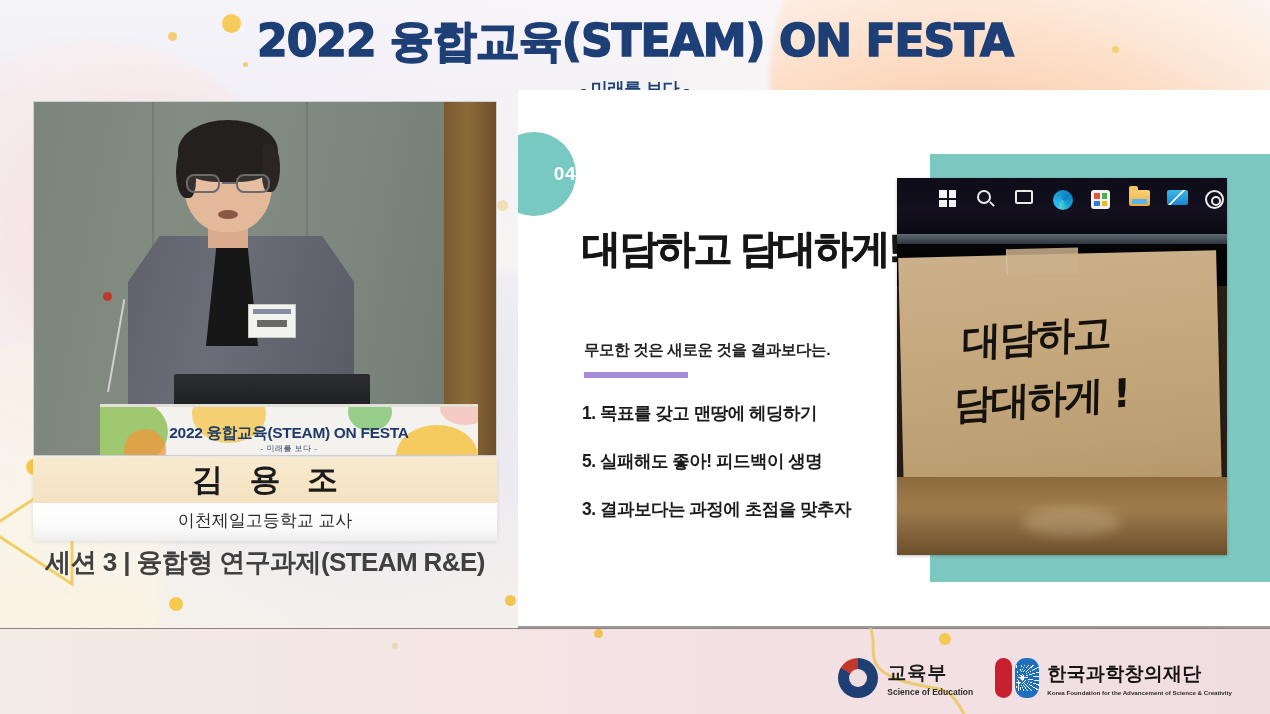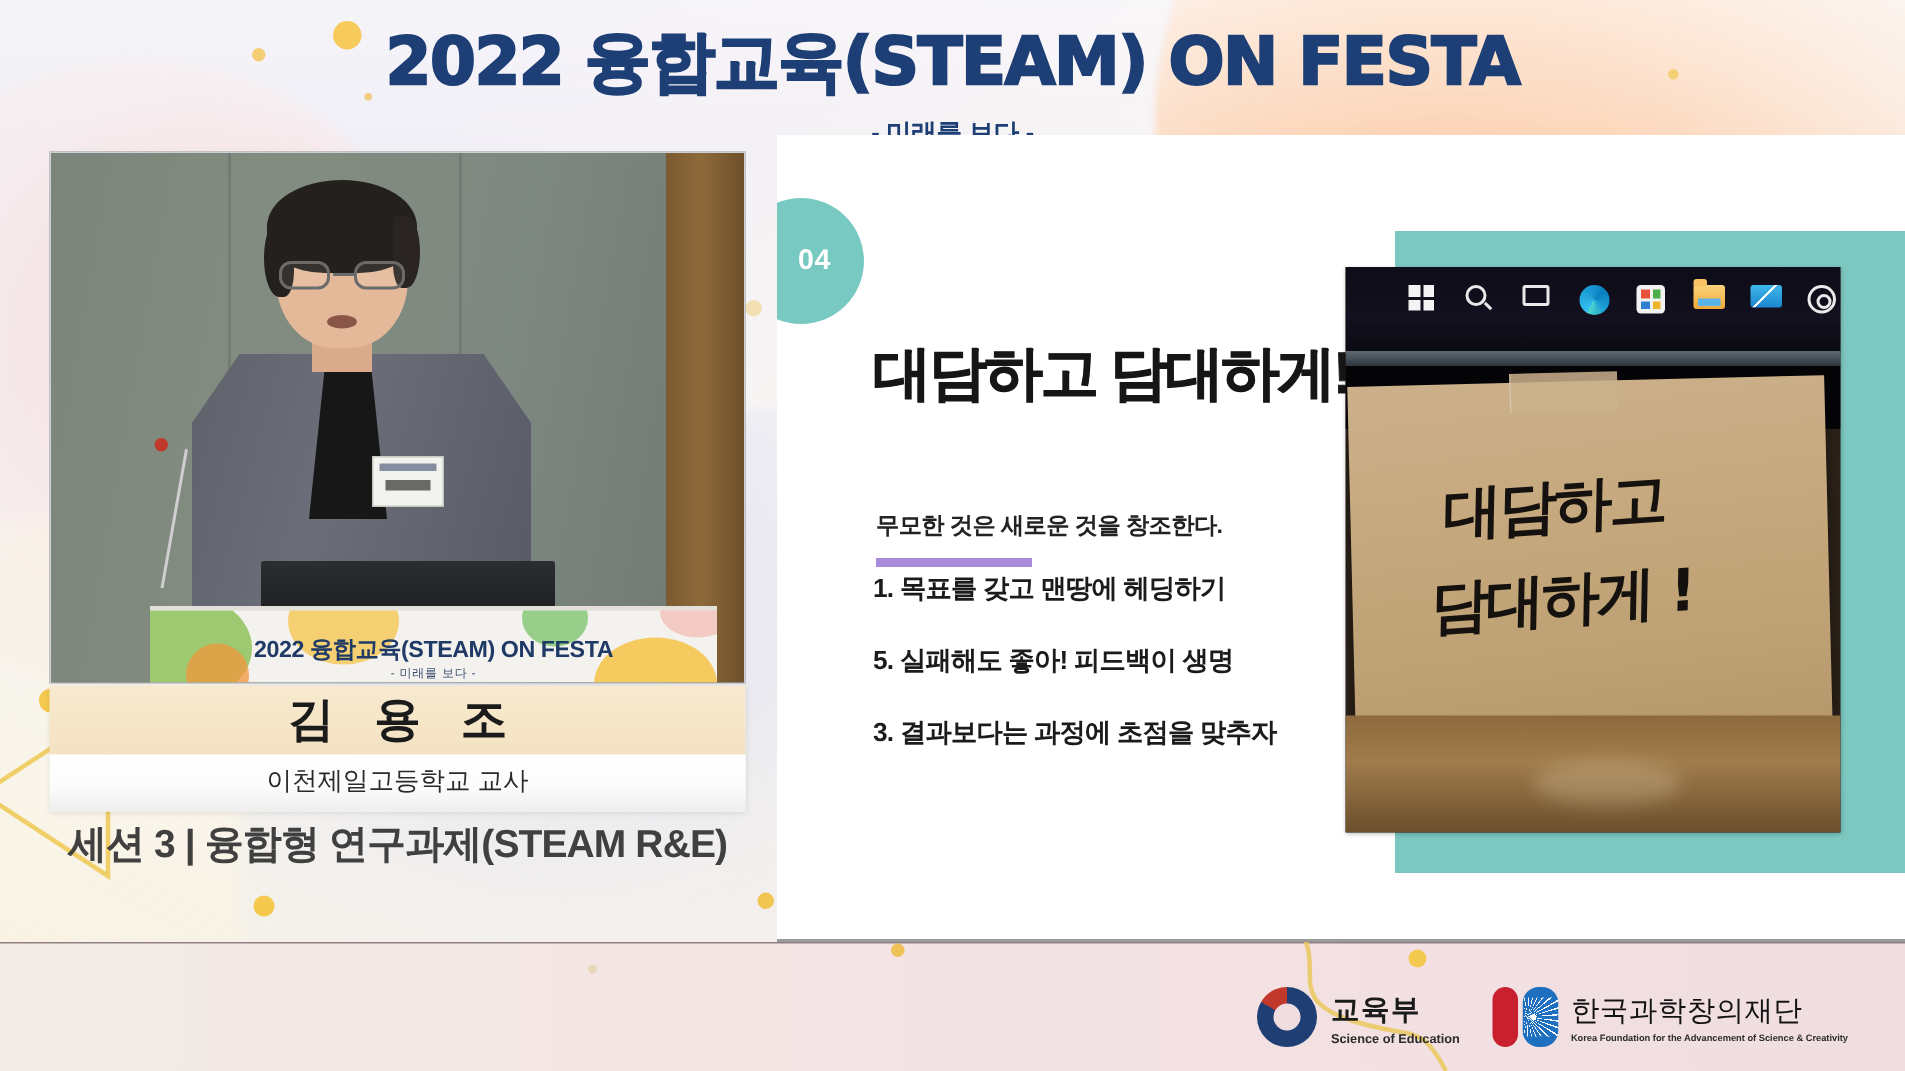--- a/index.html
+++ b/index.html
@@ -207,38 +207,38 @@
     position: absolute; left: 518px; top: 90px;
     width: 752px; height: 538px;
     background: #ffffff;
     border-bottom: 2px solid #9a9a9a;
     overflow: hidden;
   }
   .slide-badge {
     position: absolute; left: -26px; top: 42px;
     width: 84px; height: 84px; border-radius: 50%;
     background: #78c9c2;
-    display: flex; align-items: center; justify-content: center;
+    display: flex; align-items: center; justify-content: flex-end;
   }
   .slide-badge span { color: #fff; font-size: 19px; font-weight: 700; letter-spacing: 0.5px;
     padding-left: 18px; }
   .slide-heading {
     position: absolute; left: 64px; top: 132px;
     font-size: 39px; font-weight: 900; color: #161616; letter-spacing: -1.8px;
     -webkit-text-stroke: 0.6px #161616;
   }
   .slide-tagline {
     position: absolute; left: 66px; top: 250px;
     font-size: 15.5px; font-weight: 700; color: #222; letter-spacing: -0.4px;
   }
   .tag-underline {
     position: absolute; left: 66px; top: 282px;
     width: 104px; height: 6px; background: #a78bda;
   }
-  .slide-list { position: absolute; left: 64px; top: 290px; }
+  .slide-list { position: absolute; left: 64px; top: 311px; }
   .slide-list li {
     list-style: none; font-size: 17.5px; color: #1b1b1b; font-weight: 600;
     letter-spacing: -0.5px; margin-bottom: 24px; white-space: nowrap;
   }
   .teal-block {
     position: absolute; left: 412px; top: 64px;
     width: 360px; height: 428px;
     background: #7cc8c1;
   }
   .photo {
@@ -323,21 +323,21 @@
   .kofac-blue { width: 24px; height: 40px; border-radius: 11px;
     background: radial-gradient(circle at 30% 50%, #ffffff 0 2px, transparent 2px), #1f6fc0;
     position: relative; overflow: hidden; }
   .kofac-blue:after {
     content:""; position: absolute; left: 1px; top: 50%; width: 26px; height: 26px;
     transform: translateY(-50%);
     background:
       repeating-conic-gradient(from 0deg at 10% 50%, #ffffff 0deg 3deg, transparent 3deg 12deg);
     opacity: .95;
   }
-  .kofac-txt .k { font-size: 19px; font-weight: 400; color: #131313; letter-spacing: 0.3px; }
+  .kofac-txt .k { font-size: 19px; font-weight: 700; color: #131313; letter-spacing: 0.3px; }
   .kofac-txt .e { font-size: 6.2px; font-weight: 600; color: #2b2b2b; margin-top: 2px; }
 </style>
 </head>
 <body>
 
 <div id="stage">
 
   <div class="bg-base"></div>
   <div class="bg-peach"></div>
   <div class="bg-pink-bl"></div>
@@ -431,21 +431,21 @@
 
   <div class="slide">
 
     <div class="teal-block"></div>
 
     <div class="slide-badge">
       <span>04</span>
     </div>
 
     <div class="slide-heading">대담하고 담대하게!</div>
-    <div class="slide-tagline">무모한 것은 새로운 것을 창조한다.</div>
+    <div class="slide-tagline">무모한 것은 새로운 것을 결과보다는.</div>
     <div class="tag-underline"></div>
 
     <ul class="slide-list">
       <li>1. 목표를 갖고 맨땅에 헤딩하기</li>
       <li>5. 실패해도 좋아! 피드백이 생명</li>
       <li>3. 결과보다는 과정에 초점을 맞추자</li>
     </ul>
 
     <div class="photo">
       <div class="monitor-bar">

